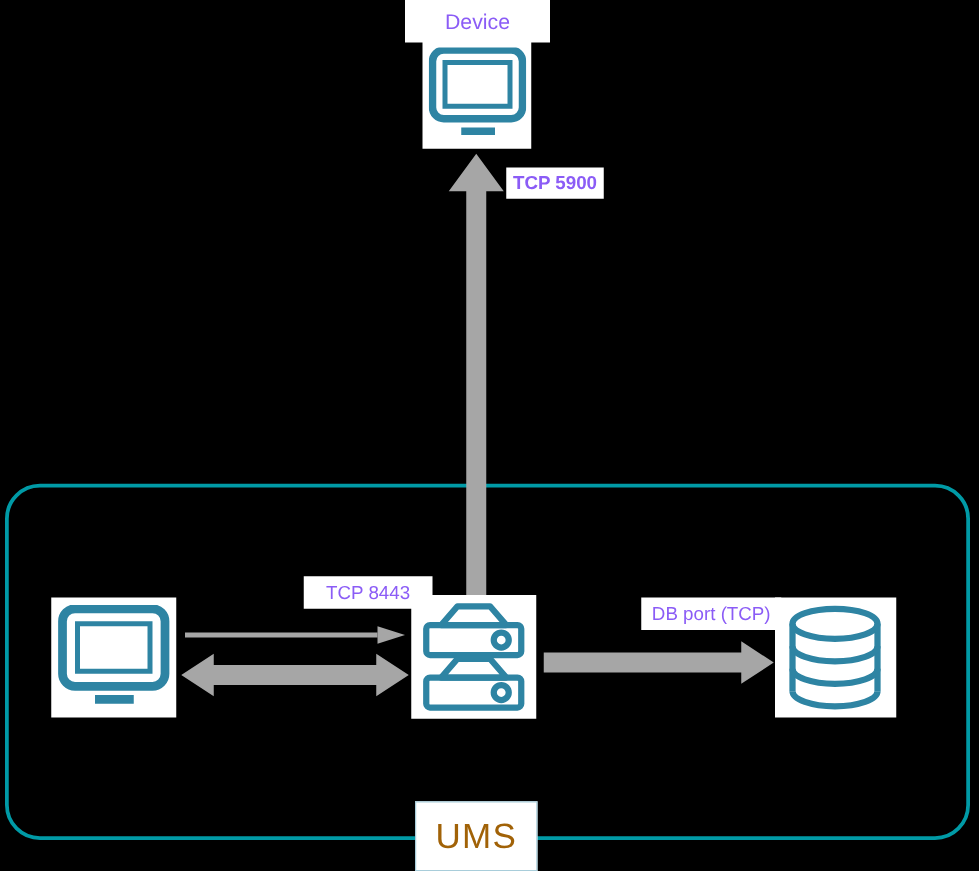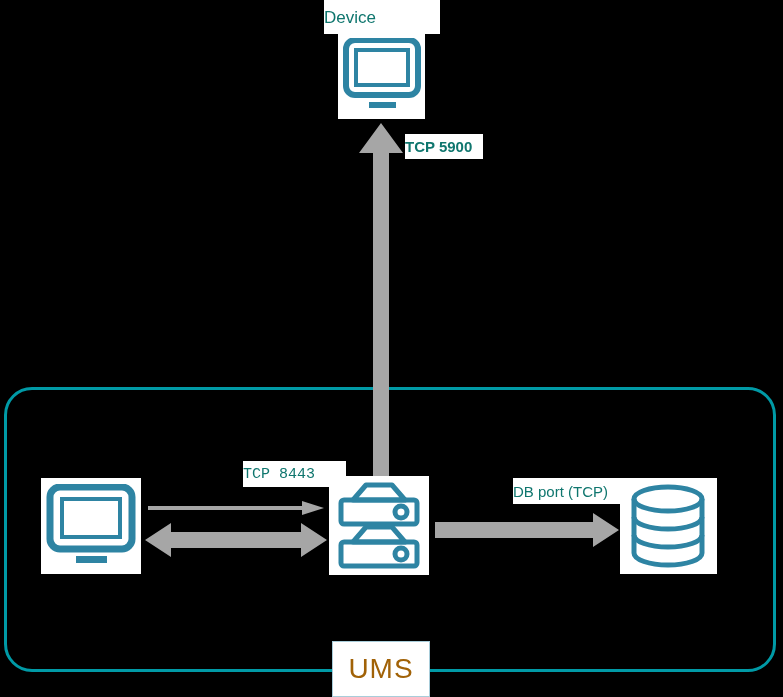--- a/index.html
+++ b/index.html
@@ -13,23 +13,24 @@
     height: 697px;
     background: #000000;
     overflow: hidden;
     font-family: "Liberation Sans", sans-serif;
   }
 
   
   .chip {
     position: absolute;
     background: #ffffff;
-    color: #0f766e;
+    color: #8b5cf6;
     display: flex;
     align-items: center;
+    justify-content: center;
     font-size: 17px;
     line-height: 1;
     white-space: nowrap;
   }
   .chip.small { font-size: 15px; }
 
   
   .plate {
     position: absolute;
     background: #ffffff;
@@ -108,21 +109,21 @@
     <span>TCP 5900</span>
   </div>
 
   <div class="plate" style="left:41px; top:478px; width:100px; height:96px;"></div>
   <svg style="position:absolute; left:46px; top:484px; width:90px; height:84px;" viewBox="0 0 90 84">
     <rect x="4" y="3" width="82" height="62" rx="10" ry="10" fill="none" stroke="#2e84a3" stroke-width="7"></rect>
     <rect x="16" y="15" width="58" height="38" fill="none" stroke="#2e84a3" stroke-width="4"></rect>
     <rect x="30" y="72" width="31" height="7" fill="#2e84a3"></rect>
   </svg>
 
-  <div class="chip small" style="left:243px; top:461px; width:103px; height:26px;font-family:Liberation Mono, monospace;">
+  <div class="chip small" style="left:243px; top:461px; width:103px; height:26px;">
     <span>TCP 8443</span>
   </div>
 
   <div class="plate" style="left:329px; top:476px; width:100px; height:99px;"></div>
   <svg style="position:absolute; left:333px; top:480px; width:92px; height:91px;" viewBox="0 0 92 91">
 
     <path d="M20 20 L33 5 L59 5 L72 20 Z" fill="none" stroke="#2e84a3" stroke-width="5" stroke-linejoin="round"></path>
     <rect x="8" y="20" width="76" height="24" rx="3" ry="3" fill="none" stroke="#2e84a3" stroke-width="5"></rect>
     <circle cx="68" cy="32" r="6" fill="none" stroke="#2e84a3" stroke-width="5"></circle>
 

